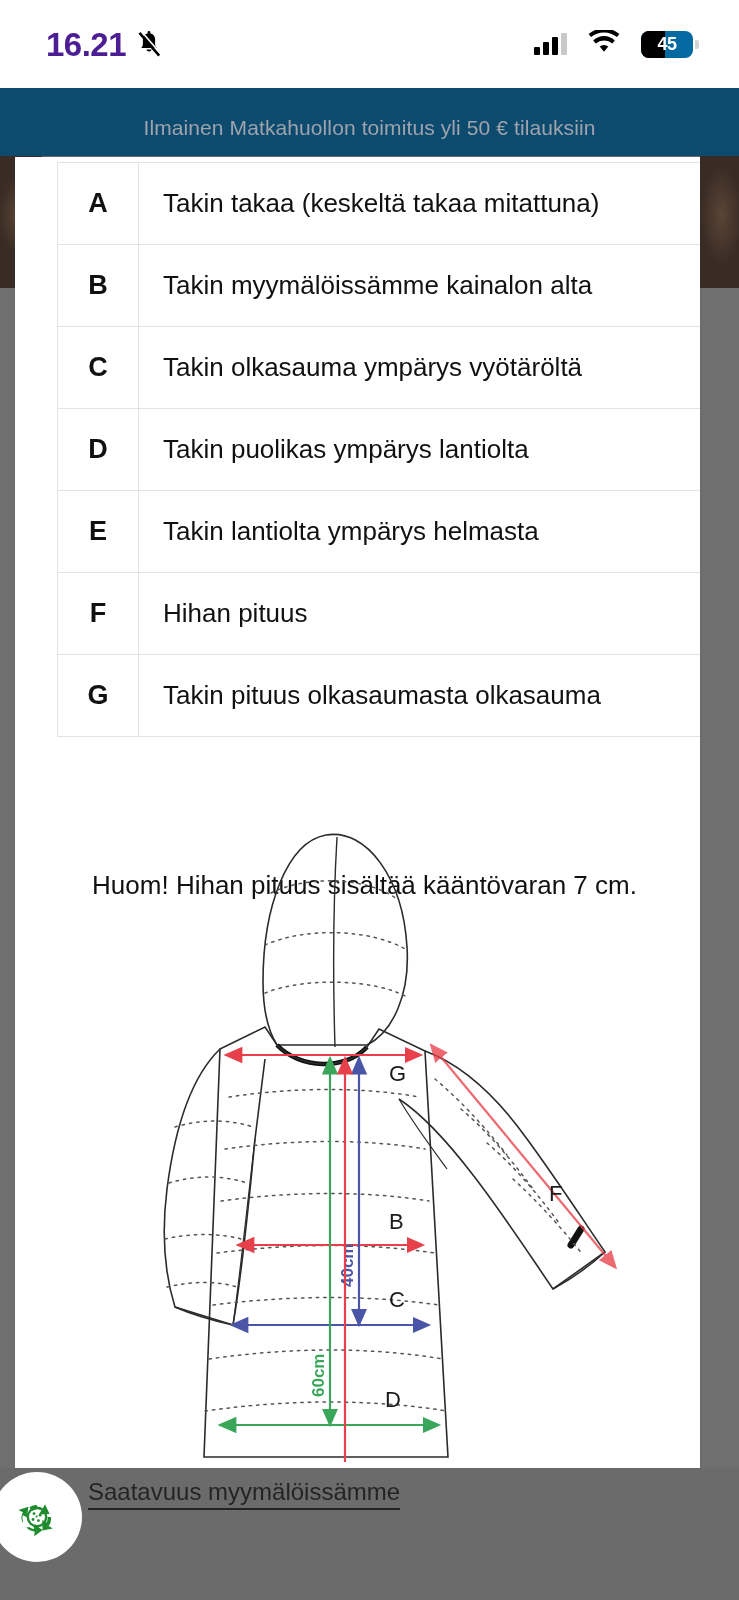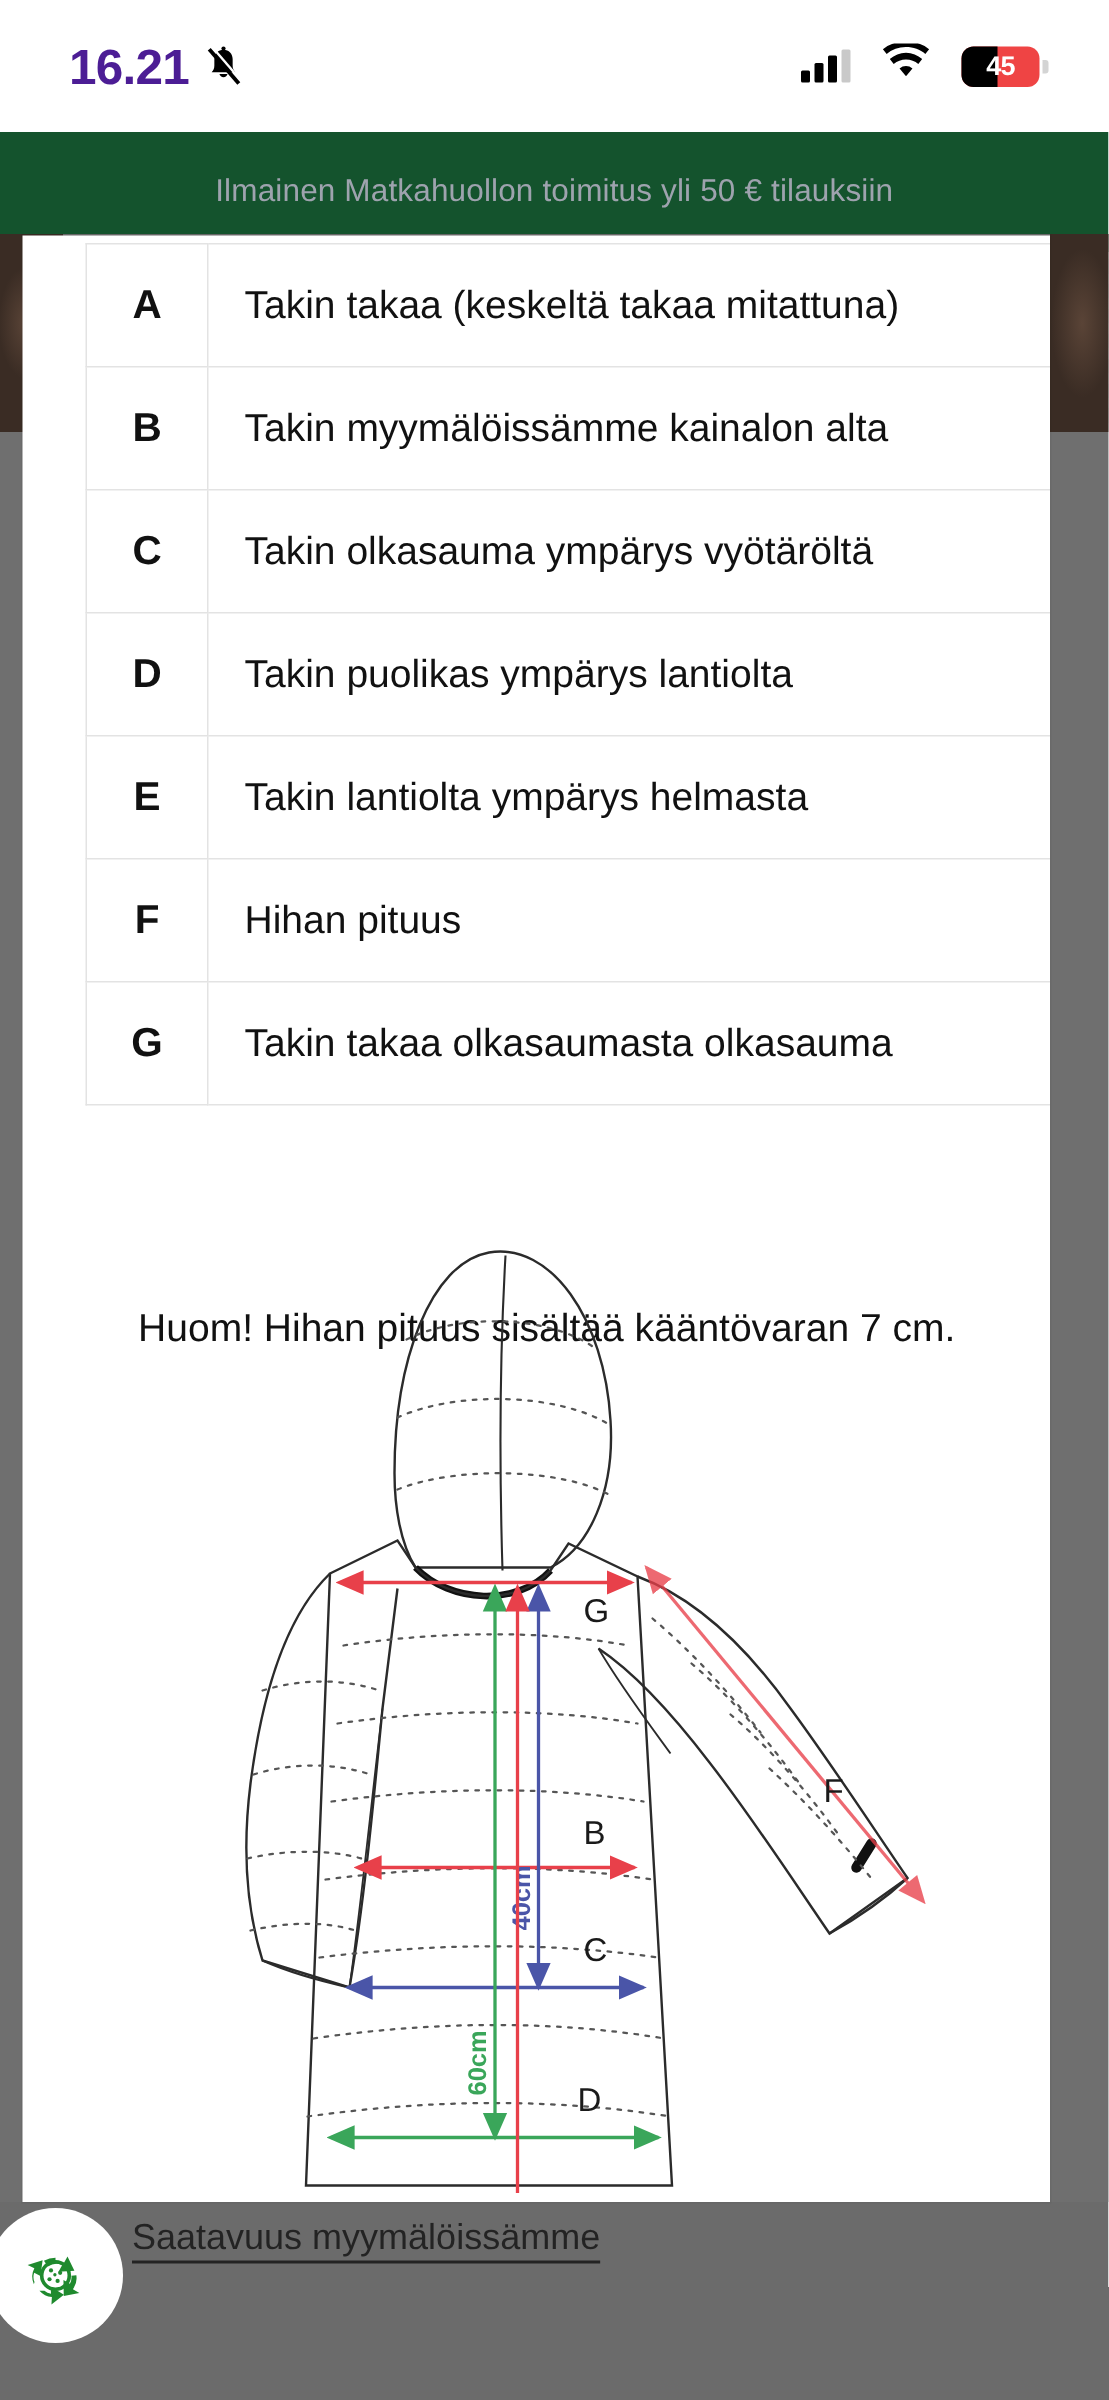--- a/index.html
+++ b/index.html
@@ -27,40 +27,40 @@
 
   .signal{display:flex;align-items:flex-end;gap:3px;height:22px;}
   .signal i{display:block;width:6px;background:#000;border-radius:1px;}
   .signal i:nth-child(1){height:8px;}
   .signal i:nth-child(2){height:13px;}
   .signal i:nth-child(3){height:18px;}
   .signal i:nth-child(4){height:22px;background:#c9c9c9;}
 
   .battery{
     position:relative;width:52px;height:27px;border-radius:8px;
-    background:#ef4444;overflow:visible;
+    background:#0369a1;overflow:visible;
   }
   .battery .fill{
     position:absolute;left:0;top:0;bottom:0;width:47%;
     background:#000;border-radius:8px 0 0 8px;
   }
   .battery .num{
     position:absolute;left:0;right:0;top:0;bottom:0;
     display:flex;align-items:center;justify-content:center;
     font-size:18px;font-weight:bold;color:#ffffff;letter-spacing:-0.5px;
   }
   .battery .cap{
     position:absolute;right:-6px;top:9px;width:4px;height:9px;
     background:#d4d4d4;border-radius:0 2px 2px 0;
   }
 
   
   .promo{
     position:absolute;left:0;top:88px;width:739px;height:80px;
-    background:#14532d;
+    background:#0c4a6e;
     display:flex;align-items:center;justify-content:center;
   }
   .promo span{color:#9ea3ae;font-size:21px;letter-spacing:0.1px;}
 
   
   .page-bg{
     position:absolute;left:0;top:156px;width:739px;height:1444px;
     background:#6b6b6b;
   }
   .thumb-left{
@@ -236,21 +236,21 @@
       <tr>
         <td class="key">E</td>
         <td class="desc">Takin lantiolta ympärys helmasta</td>
       </tr>
       <tr>
         <td class="key">F</td>
         <td class="desc">Hihan pituus</td>
       </tr>
       <tr>
         <td class="key">G</td>
-        <td class="desc">Takin takaa olkasaumasta olkasauma</td>
+        <td class="desc">Takin pituus olkasaumasta olkasauma</td>
       </tr>
     </tbody>
   </table>
 
   <div class="note">Huom! Hihan pituus sisältää kääntövaran 7 cm.</div>
 
   <div class="drawing">
     <svg width="685" height="665" viewBox="0 0 685 665">
       <defs>
         <marker id="arrR" markerWidth="9" markerHeight="9" refX="7.5" refY="4.5" orient="auto">

